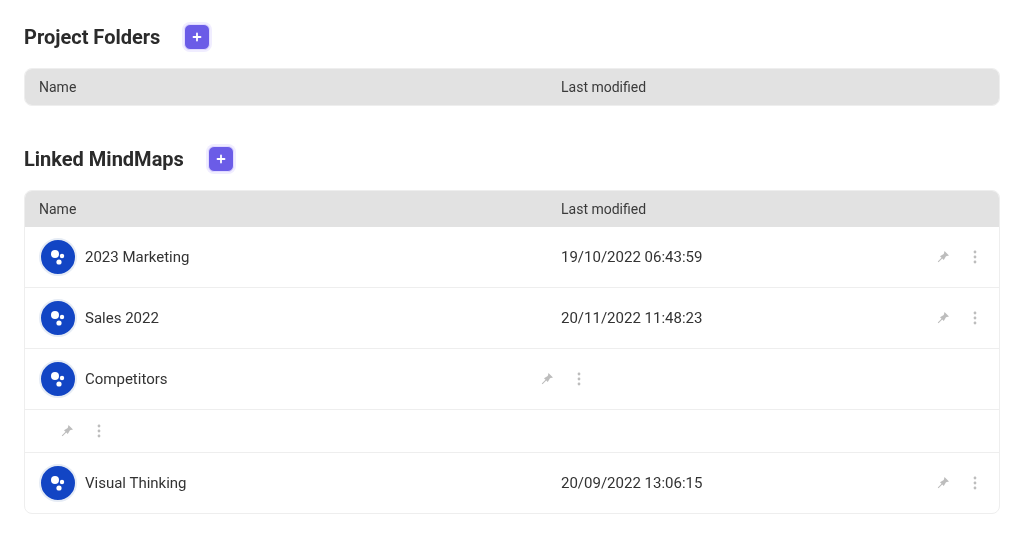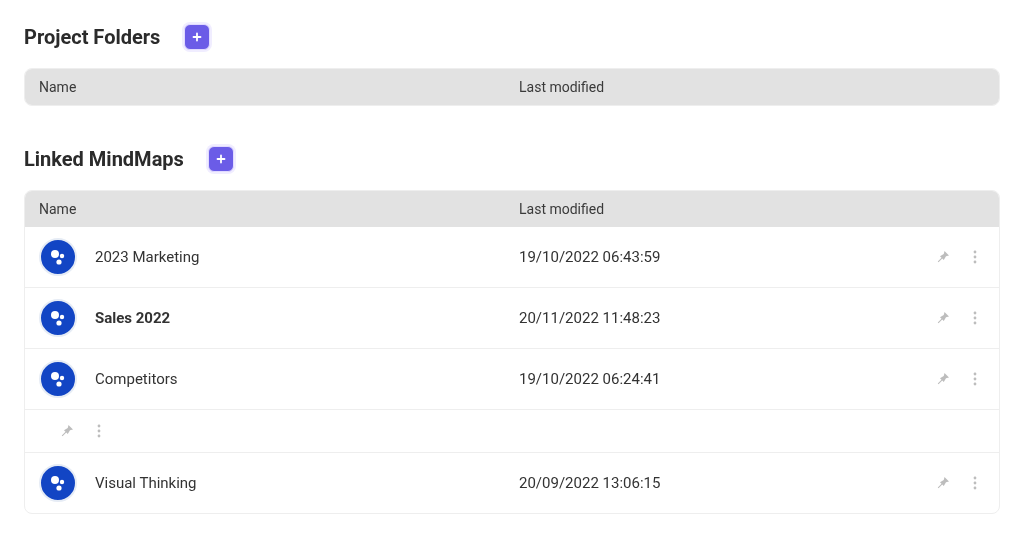--- a/index.html
+++ b/index.html
@@ -47,52 +47,52 @@
     overflow: hidden;
   }
   .thead {
     display: flex;
     background: #e2e2e2;
     color: #3a3a3a;
     font-size: 14px;
     padding: 10px 14px;
   }
   .col-name   { flex: 0 0 480px; }
-  .col-mod    { flex: 1 1 auto; }
+  .col-mod    { flex: 1 1 auto; margin-left: 42px; }
   .col-actions{ flex: 0 0 70px; display:flex; justify-content:flex-end; gap:12px; align-items:center;}
 
   .tbody .row {
     display: flex;
     align-items: center;
     padding: 11px 14px;
     border-top: 1px solid #eeeeee;
     font-size: 15px;
   }
   .tbody .row:first-child { border-top: none; }
 
   .name-cell {
     display: flex;
     align-items: center;
-    gap: 18px;
+    gap: 8px;
   }
   .mindmap-icon {
     width: 38px;
     height: 38px;
     border-radius: 50%;
     border: 2px solid #e6ecf5;
     background: #1245c4;
     display: flex;
     align-items: center;
     justify-content: center;
     flex-shrink: 0;
   }
   .mindmap-icon svg { display:block; }
 
   .row-name { color:#333; }
-  .row-name.bold { font-weight:700;text-align:right; }
+  .row-name.bold { font-weight:400;text-align:right; }
 
   .row-date { color:#333; }
 
   .pin-btn, .more-btn {
     color: #bdbdbd;
     cursor: pointer;
     display:flex;
     align-items:center;
     justify-content:center;
     width:20px; height:20px;
@@ -205,23 +205,20 @@
     <div class="col-name name-cell">
       <div class="mindmap-icon">
   <svg width="22" height="22" viewBox="0 0 22 22">
     <circle cx="8" cy="8" r="4" fill="#fff"></circle>
     <circle cx="15" cy="10" r="2.2" fill="#fff"></circle>
     <circle cx="12" cy="16" r="2.6" fill="#fff"></circle>
   </svg>
               </div>
       <span class="row-name ">Competitors</span>
     </div>
-    <div class="col-mod">
-      <span class="row-date">19/10/2022 06:24:41</span>
-    </div>
     <div class="col-actions">
       <span class="pin-btn">
   <svg width="18" height="18" viewBox="0 0 24 24" fill="currentColor">
     <path d="M14 4l6 6-4 1-3 5-2-2-5 5-1-1 5-5-2-2 5-3 1-4z"></path>
   </svg>
               </span>
       <span class="more-btn">
   <svg width="16" height="16" viewBox="0 0 16 16" fill="currentColor">
     <circle cx="8" cy="3" r="1.4"></circle>
                   <circle cx="8" cy="8" r="1.4"></circle>

